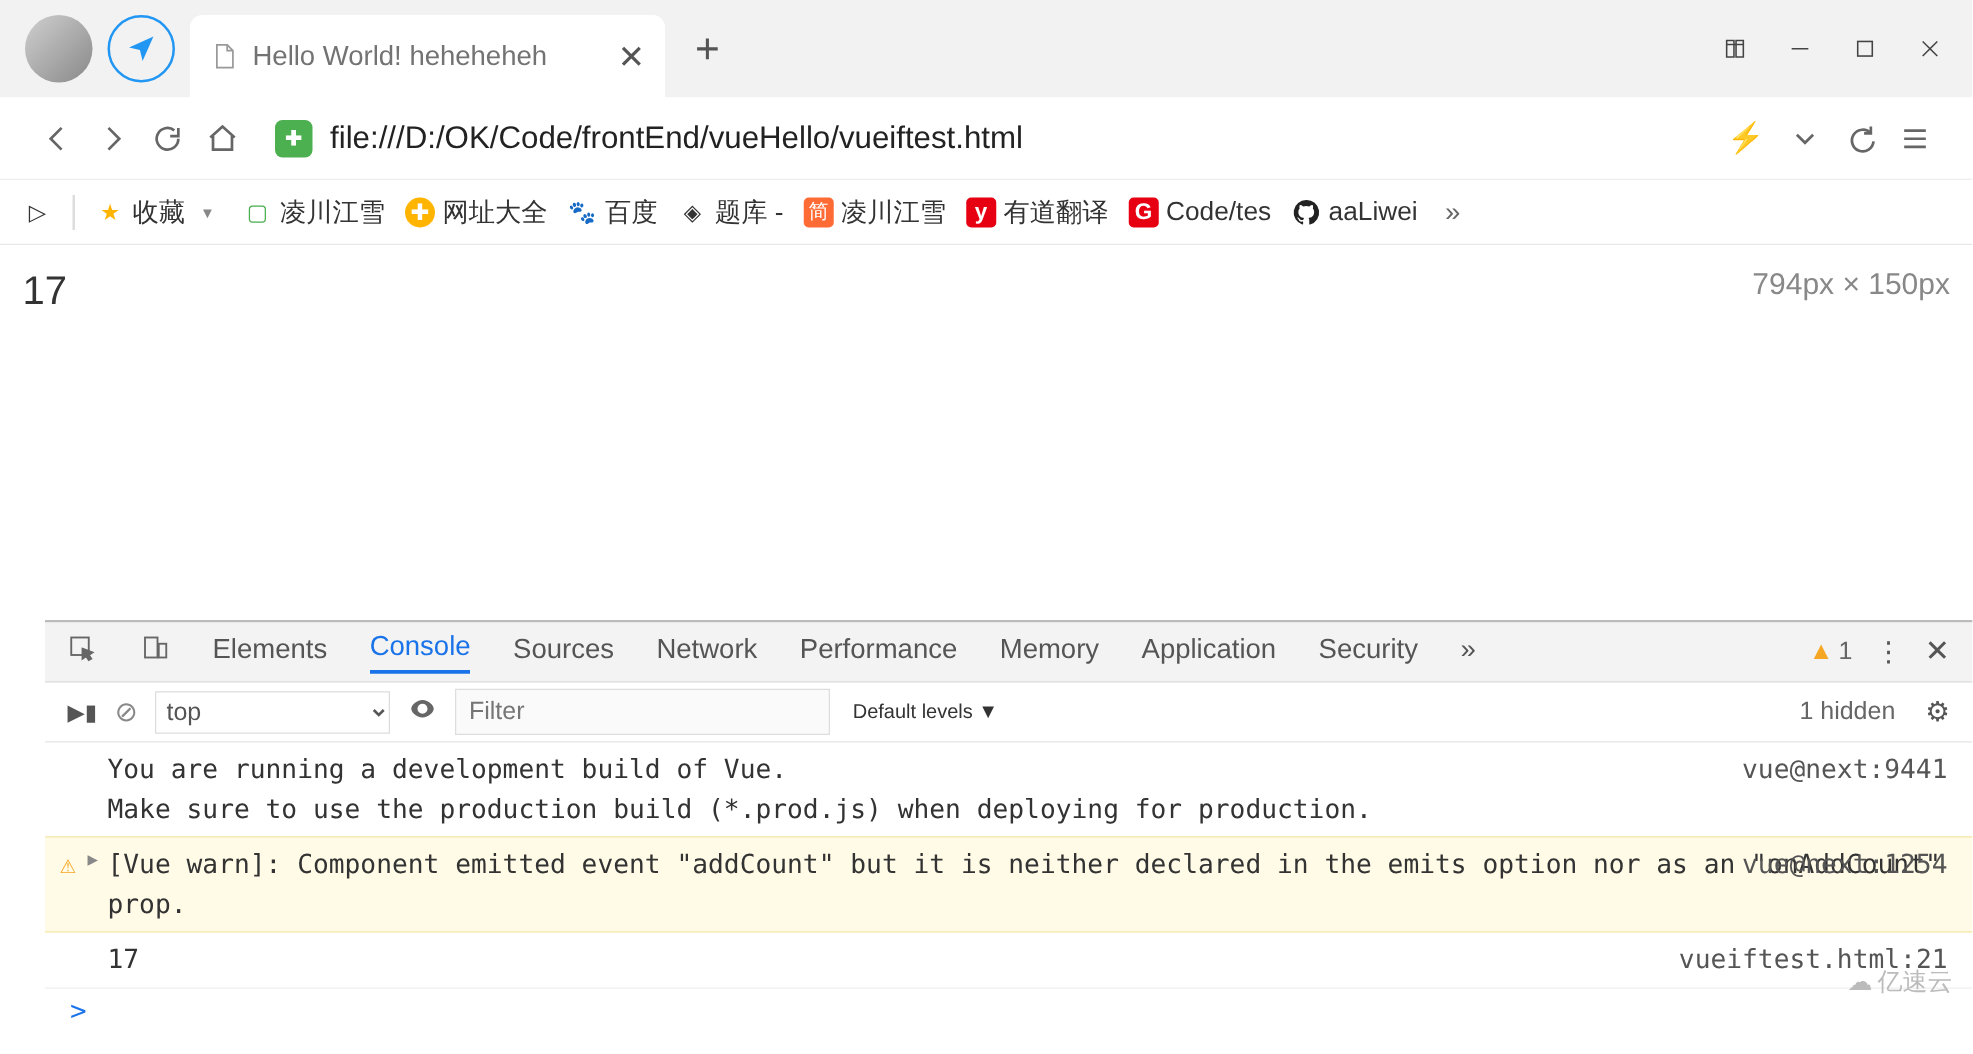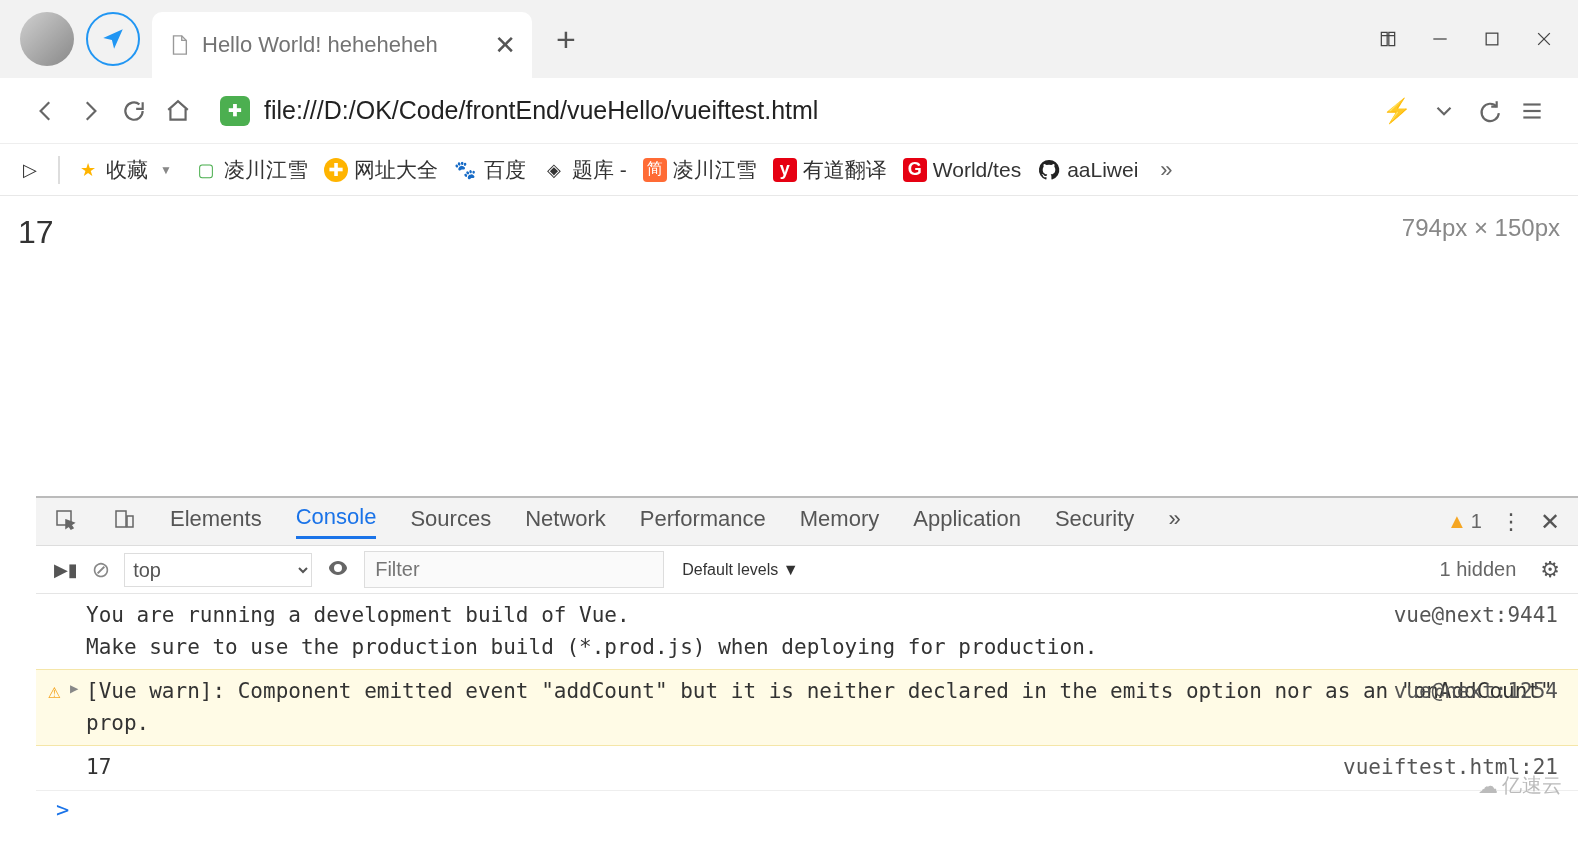--- a/index.html
+++ b/index.html
@@ -173,21 +173,21 @@
   <div class="bk">
       <span class="ico" style="background:#ff6b35;color:#fff;border-radius:4px;width:24px;height:24px;font-size:16px">简</span>
       <span>凌川江雪</span>
     </div>
   <div class="bk">
       <span class="ico" style="background:#e60012;color:#fff;border-radius:4px;width:24px;height:24px;font-weight:bold">y</span>
       <span>有道翻译</span>
     </div>
   <div class="bk">
       <span class="ico" style="background:#e60012;color:#fff;border-radius:4px;width:24px;height:24px;font-weight:bold">G</span>
-      <span>World/tes</span>
+      <span>Code/tes</span>
     </div>
   <div class="bk">
       <span class="ico">
         <svg width="24" height="24" viewBox="0 0 24 24">
           <path fill="#222" d="M12 2a10 10 0 0 0-3.2 19.5c.5.1.7-.2.7-.5v-1.8c-2.8.6-3.4-1.3-3.4-1.3-.4-1.1-1-1.4-1-1.4-.9-.6.1-.6.1-.6 1 .1 1.5 1 1.5 1 .9 1.5 2.4 1.1 3 .8.1-.6.3-1.1.6-1.3-2.2-.3-4.6-1.1-4.6-5 0-1.1.4-2 1-2.7-.1-.3-.4-1.3.1-2.6 0 0 .8-.3 2.7 1a9.4 9.4 0 0 1 5 0c1.9-1.3 2.7-1 2.7-1 .5 1.3.2 2.3.1 2.6.6.7 1 1.6 1 2.7 0 3.9-2.4 4.7-4.6 5 .4.3.7.9.7 1.9v2.8c0 .3.2.6.7.5A10 10 0 0 0 12 2z"></path>
         </svg>
       </span>
       <span>aaLiwei</span>
     </div>
   <div class="bk">

